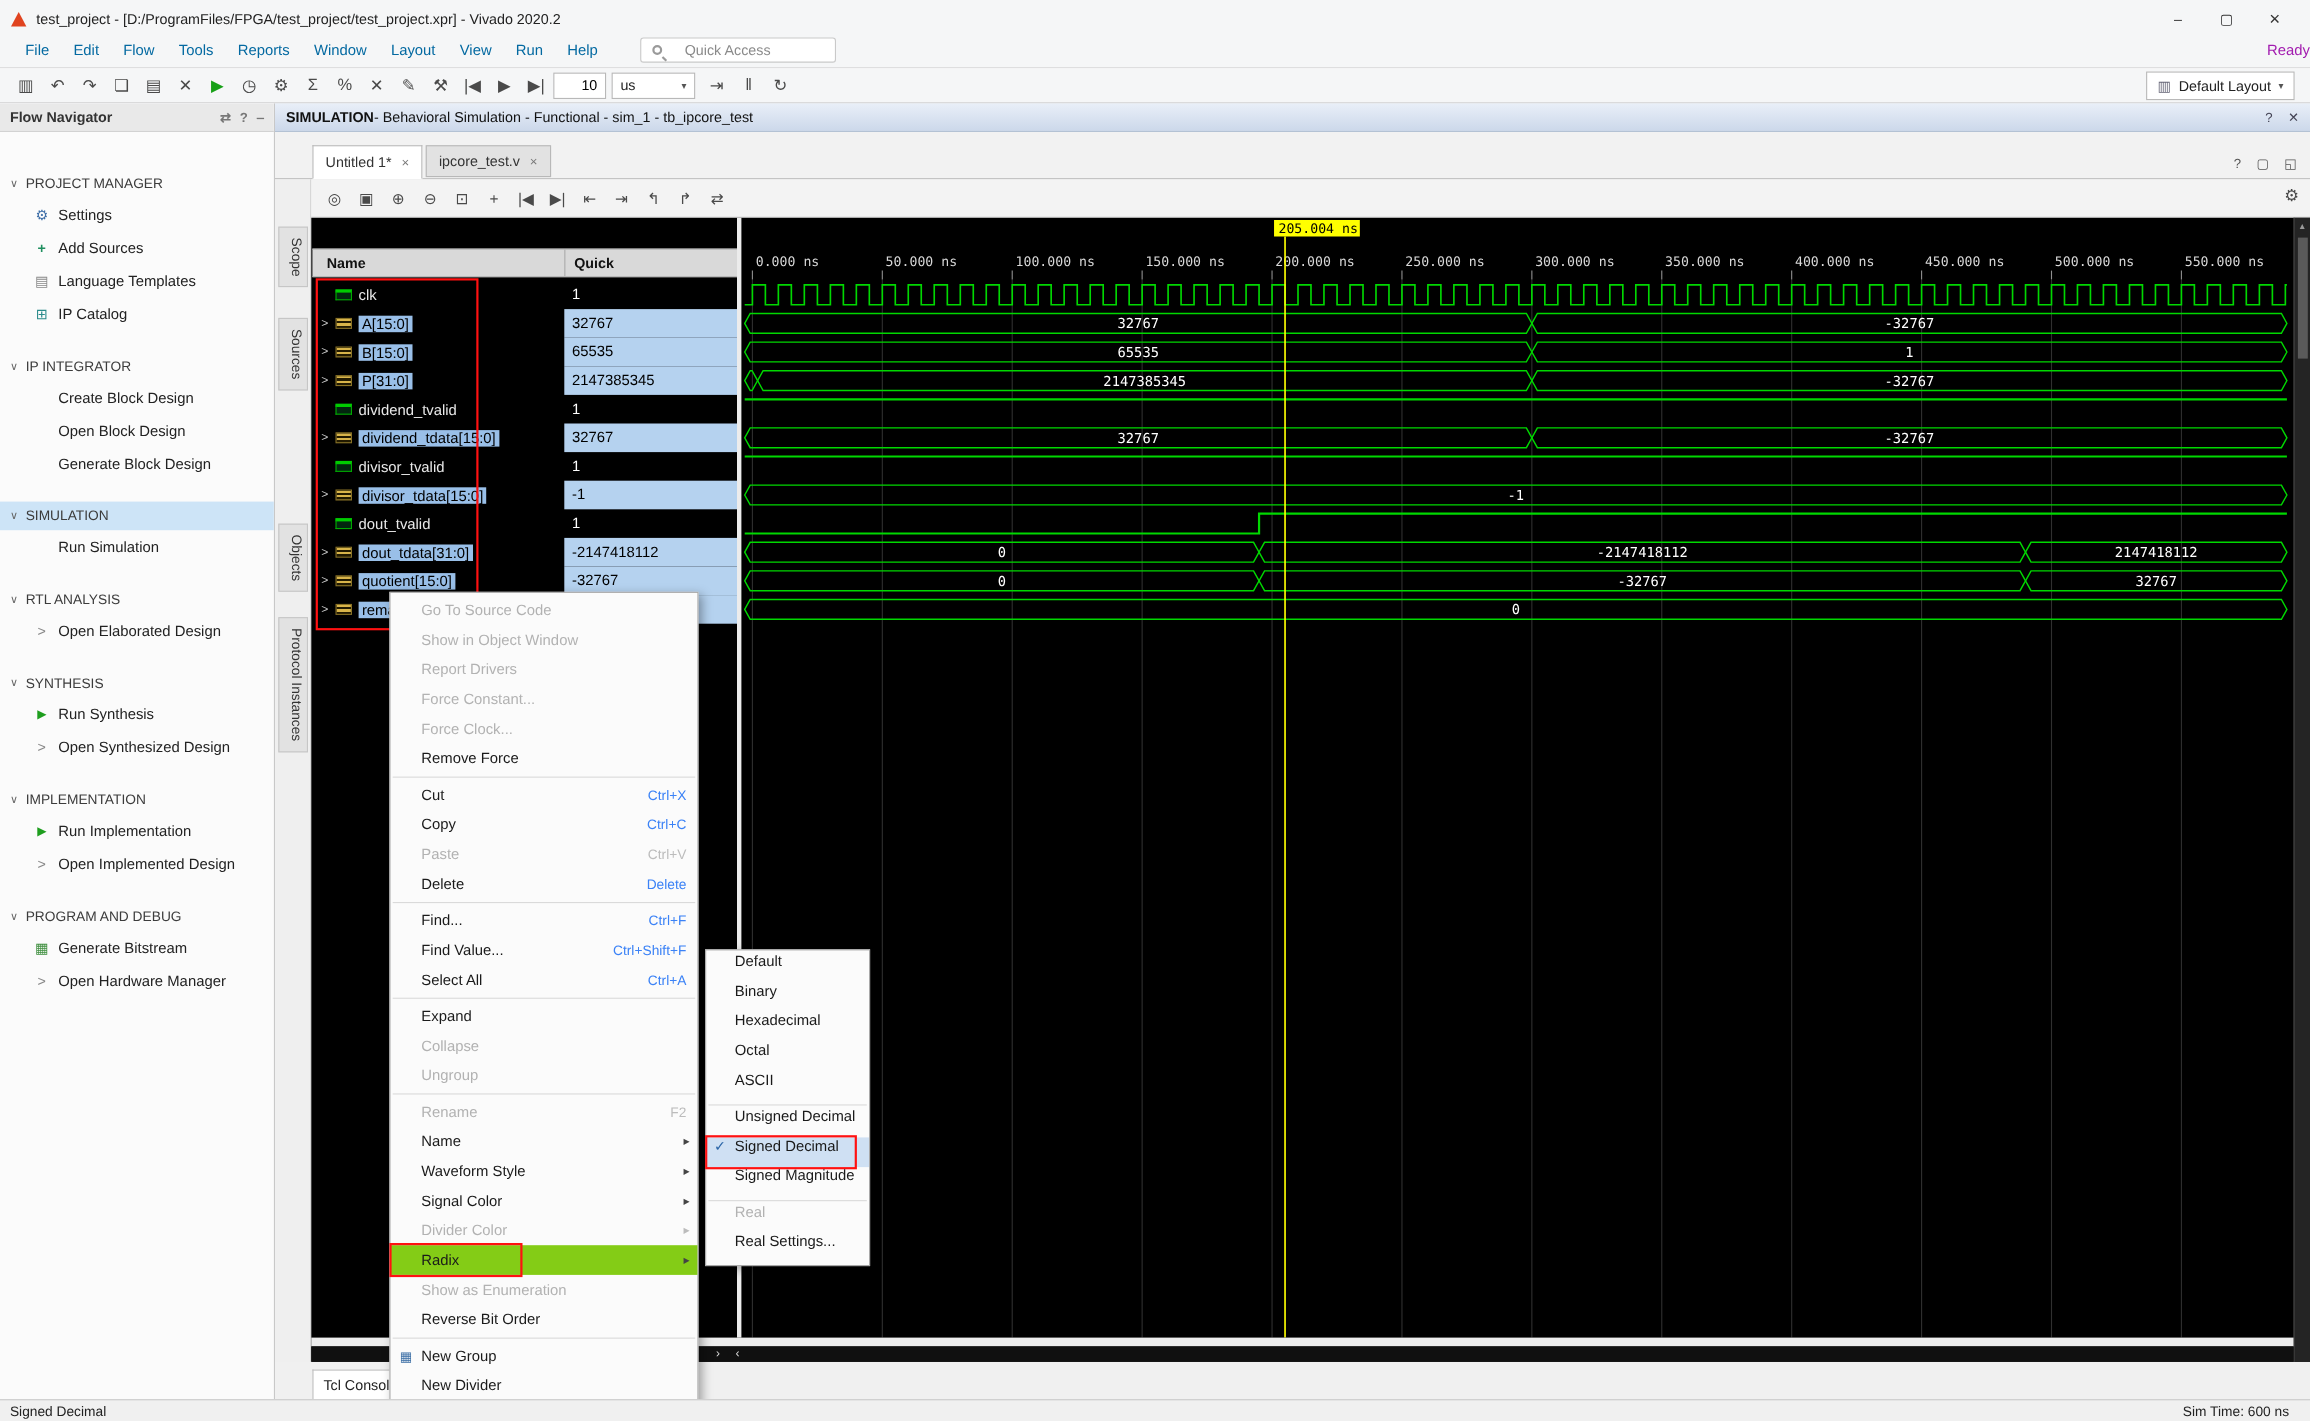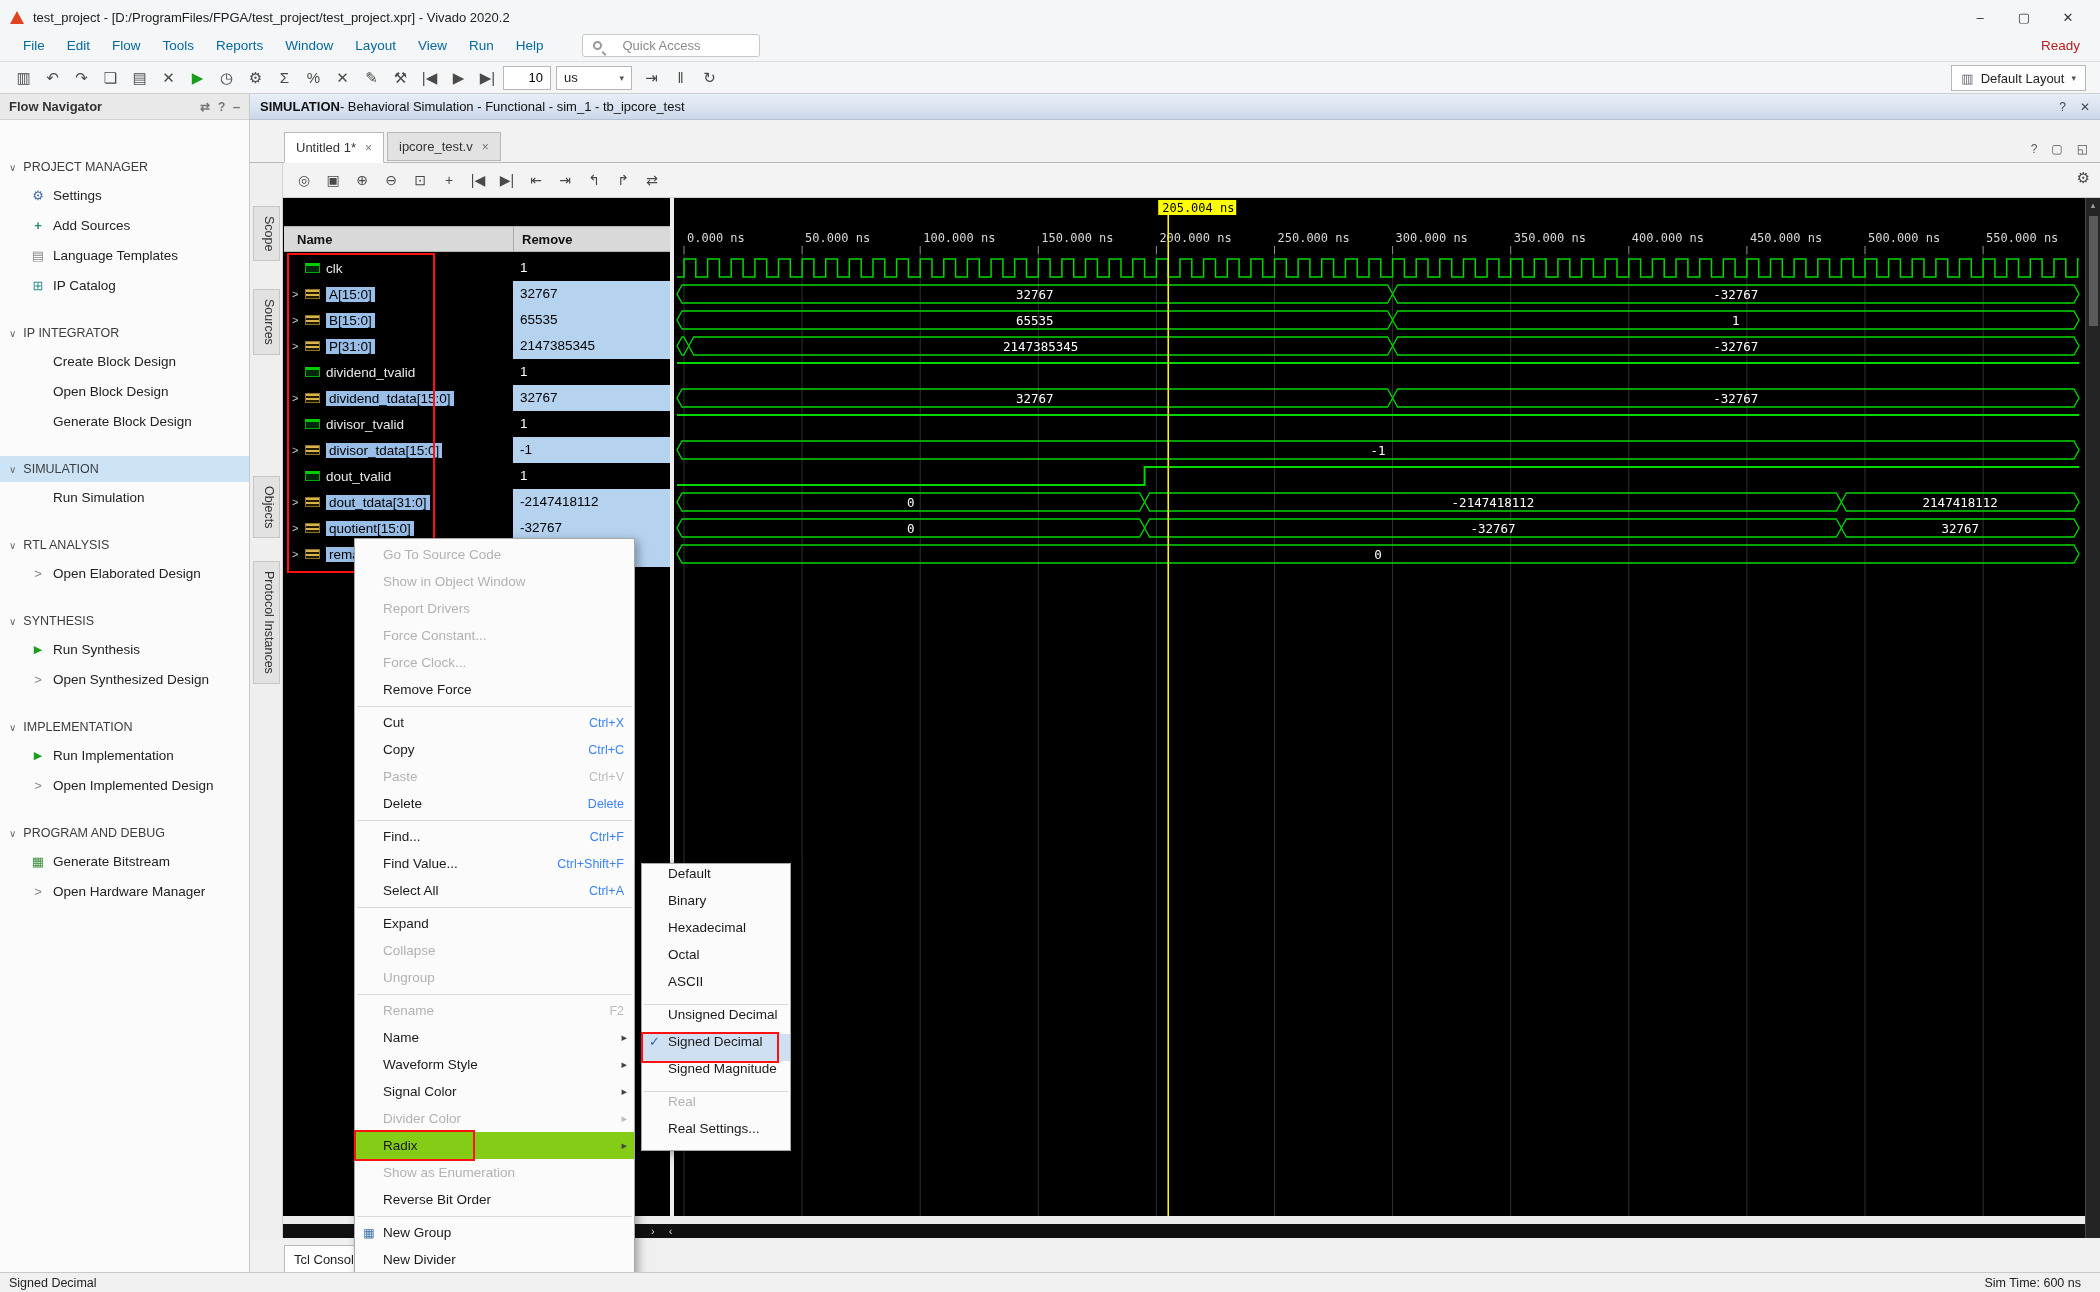--- a/index.html
+++ b/index.html
@@ -11,21 +11,21 @@
   #vivado-logo{width:0;height:0;border-left:7px solid transparent;border-right:7px solid transparent;border-bottom:13px solid #e0431f;margin-right:9px}
   .win-ctl{width:44px;height:28px;display:flex;align-items:center;justify-content:center;color:#333;font-size:13px}
   #win-ctls{margin-left:auto;display:flex}
 
   
   #menubar{position:absolute;left:0;top:29px;width:2100px;height:33px;background:#f5f6f7;border-bottom:1px solid #dcdcdc;display:flex;align-items:center;padding-left:12px;font-size:13.5px}
   .menu-item{padding:0 11px;height:100%;display:flex;align-items:center;color:#0369a1}
   #quick-access{margin-left:28px;display:flex;align-items:center;gap:20px;border:1px solid #c9c9c9;border-radius:3px;padding:3px 10px;color:#8a8a8a;font-size:13px;background:#fff;width:178px}
   .lens{width:9px;height:9px;border:2px solid #9a9a9a;border-radius:50%;position:relative;flex:none}
   .lens::after{content:"";position:absolute;width:2px;height:5px;background:#9a9a9a;transform:rotate(-45deg);left:8px;top:8px}
-  #ready{margin-left:auto;margin-right:20px;color:#b91c1c}
+  #ready{margin-left:auto;color:#a21caf}
 
   
   #toolbar{position:absolute;left:0;top:62px;width:2100px;height:32px;background:#f5f6f7;border-bottom:1px solid #cfcfcf;display:flex;align-items:center;gap:2px;padding-left:10px}
   .tb-btn{min-width:27px;height:26px;display:flex;align-items:center;justify-content:center;font-size:15px;color:#4a4a4a;border-radius:3px}
   .tb-btn.green{color:#17a017}
   #time-input{width:48px;height:24px;border:1px solid #b8b8b8;background:#fff;text-align:right;padding-right:7px;font-size:13px;font-family:"Liberation Sans",sans-serif}
   #unit-select{width:76px;height:24px;border:1px solid #b8b8b8;background:#fff;display:flex;align-items:center;justify-content:space-between;padding:0 7px;font-size:13px;margin-left:3px}
   #layout-select{position:absolute;right:14px;top:3px;height:26px;border:1px solid #b8b8b8;background:#fff;display:flex;align-items:center;gap:7px;padding:0 9px;font-size:13px}
 
   
@@ -332,21 +332,21 @@
     </div>
   <span id="wt-gear">⚙</span>
 </div>
 
 <div id="wave-panel">
   <div id="col-headers">
     <div id="name-h">
         <span>Name</span>
       </div>
     <div id="value-h">
-        <span>Remove</span>
+        <span>Quick</span>
       </div>
   </div>
   <div id="sig-names">
       <div class="row">
         <span class="caret"></span>
         <span class="sig-ico-bit"></span>
         <span class="sig-name">clk</span>
       </div>
       <div class="row">
         <span class="caret">&gt;</span>

